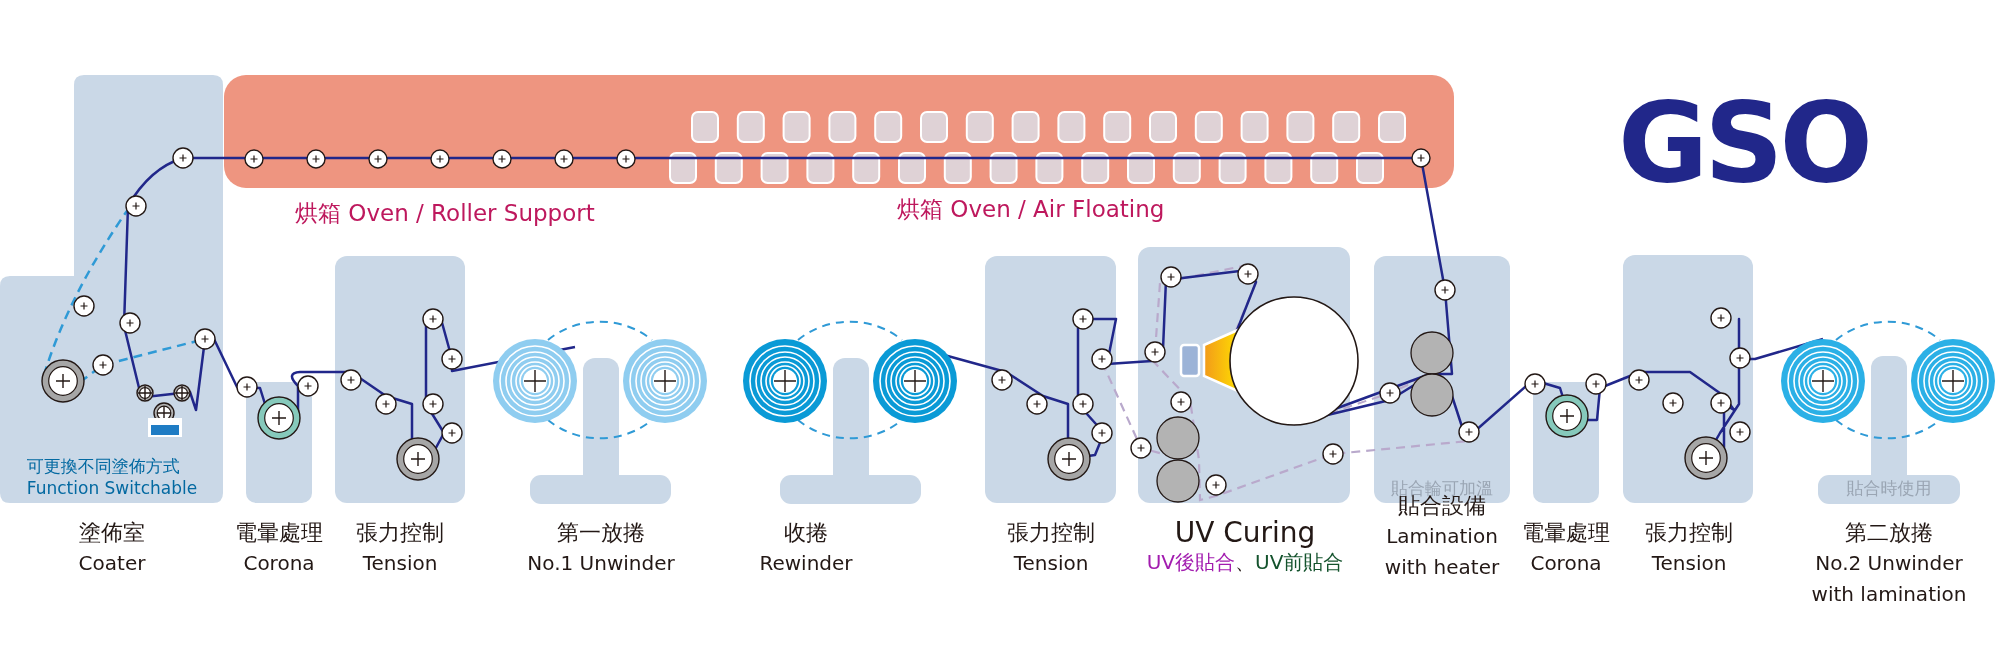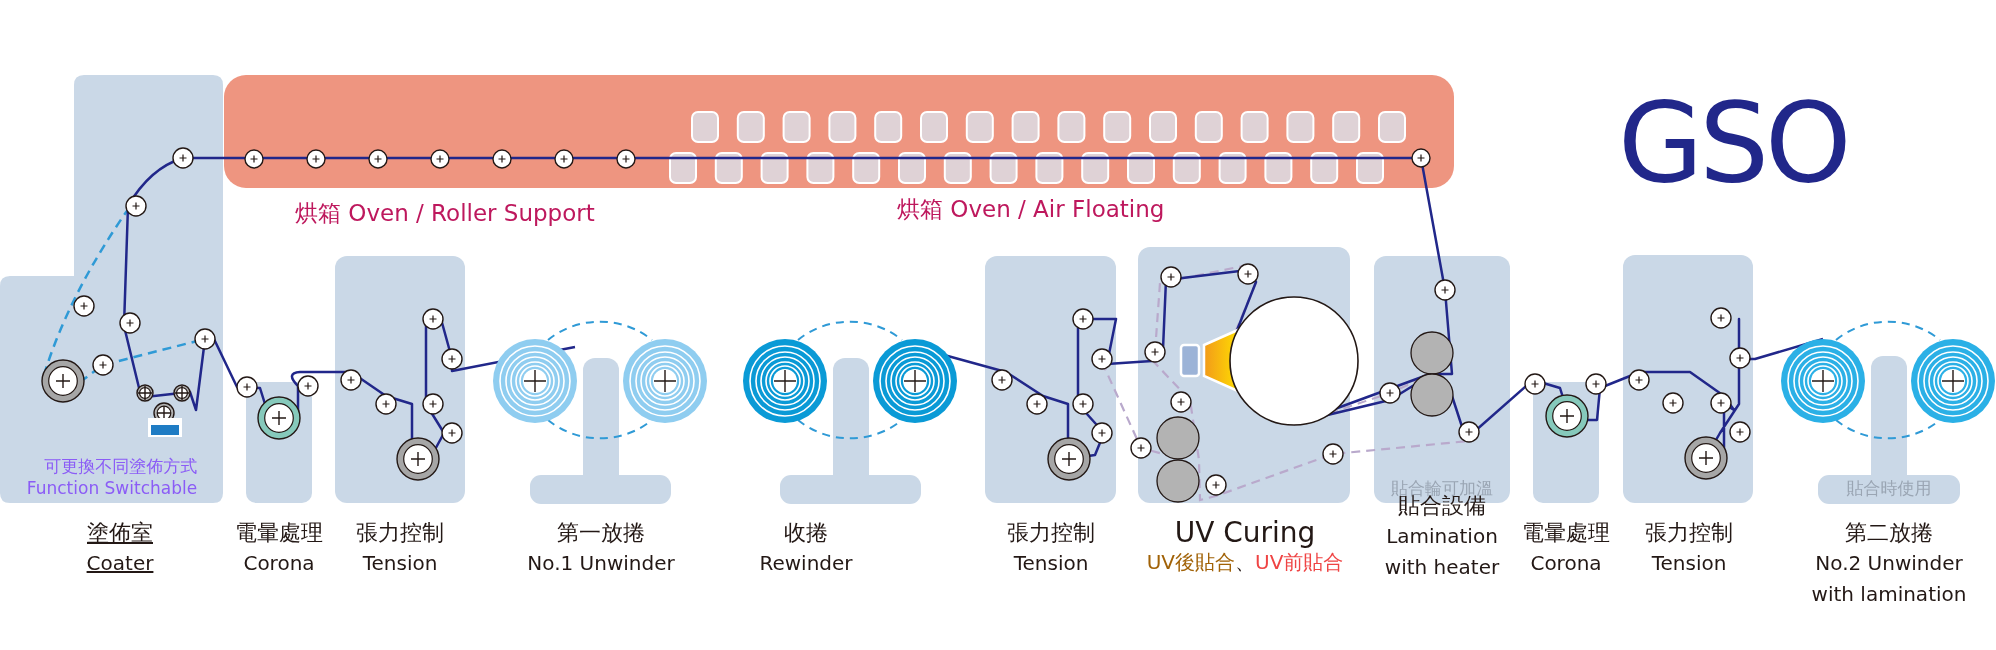--- a/index.html
+++ b/index.html
@@ -3,26 +3,26 @@
 <meta charset="utf-8">
 <style>
   html, body { margin: 0; padding: 0; background: #ffffff; }
   body { width: 1996px; height: 650px; position: relative; overflow: hidden;
          font-family: "DejaVu Sans", "Liberation Sans", sans-serif; }
   #diagram { position: absolute; left: 0; top: 0; }
   .lbl { position: absolute; text-align: center; color: #231815; font-size: 21px; line-height: 31px; white-space: nowrap; transform: translateX(-50%); }
   .lbl .zh { display: block; font-size: 22px; }
   .lbl .en { display: block; font-size: 20px; }
   .oven-lbl { position: absolute; font-size: 23px; color: #be185d; white-space: nowrap; }
-  .logo { position: absolute; left: 1618px; top: 88px; font-family: "DejaVu Sans", sans-serif; font-weight: normal; font-size: 110px; color: #21278a; letter-spacing: -4px; line-height: 110px; text-align: right; }
-  .note-blue { position: absolute; left: 112px; top: 455px; transform: translateX(-50%); text-align: right; color: #8b5cf6; font-size: 17px; line-height: 22px; white-space: nowrap; }
+  .logo { position: absolute; left: 1618px; top: 88px; font-family: "DejaVu Sans", sans-serif; font-weight: bold; font-size: 110px; color: #21278a; letter-spacing: -4px; line-height: 110px; text-align: right; }
+  .note-blue { position: absolute; left: 112px; top: 455px; transform: translateX(-50%); text-align: left; color: #0369a1; font-size: 17px; line-height: 22px; white-space: nowrap; }
   .note-grey { position: absolute; transform: translateX(-50%); color: #9aa5b3; font-size: 17px; white-space: nowrap; }
   .uv-sub { position: absolute; left: 1245px; top: 547px; transform: translateX(-50%); font-size: 20px; line-height: 31px; white-space: nowrap; text-align: center; }
-  .uv-sub .after { color: #a16207; }
-  .uv-sub .before { color: #ef4444; }
+  .uv-sub .after { color: #a21caf; }
+  .uv-sub .before { color: #14532d; }
   .uv-sub .sep { color: #231815; }
 </style>
 </head>
 <body>
 
 <svg id="diagram" width="1996" height="650" viewBox="0 0 1996 650">
   <defs>
     <linearGradient id="uvGrad" x1="0" x2="1" y1="0" y2="0">
       <stop offset="0" stop-color="#f29a1a"></stop>
       <stop offset="1" stop-color="#ffe000"></stop>
@@ -422,21 +422,21 @@
 <div class="oven-lbl" style="left:295px; top:198px;">烘箱 Oven / Roller Support</div>
 <div class="oven-lbl" style="left:897px; top:194px;">烘箱 Oven / Air Floating</div>
 
 <div class="note-blue">
   <div>可更換不同塗佈方式</div>
   <div>Function Switchable</div>
 </div>
 <div class="note-grey" style="left:1442px; top:477px;text-align:center;">貼合輪可加溫</div>
 <div class="note-grey" style="left:1889px; top:477px;">貼合時使用</div>
 
-<div class="lbl" style="left:120px; top:517px;text-decoration:underline;">
+<div class="lbl" style="left:112px; top:517px;">
   <span class="zh">塗佈室</span>
   <span class="en">Coater</span>
 </div>
 <div class="lbl" style="left:279px; top:517px;">
   <span class="zh">電暈處理</span>
   <span class="en">Corona</span>
 </div>
 <div class="lbl" style="left:400px; top:517px;">
   <span class="zh">張力控制</span>
   <span class="en">Tension</span>

